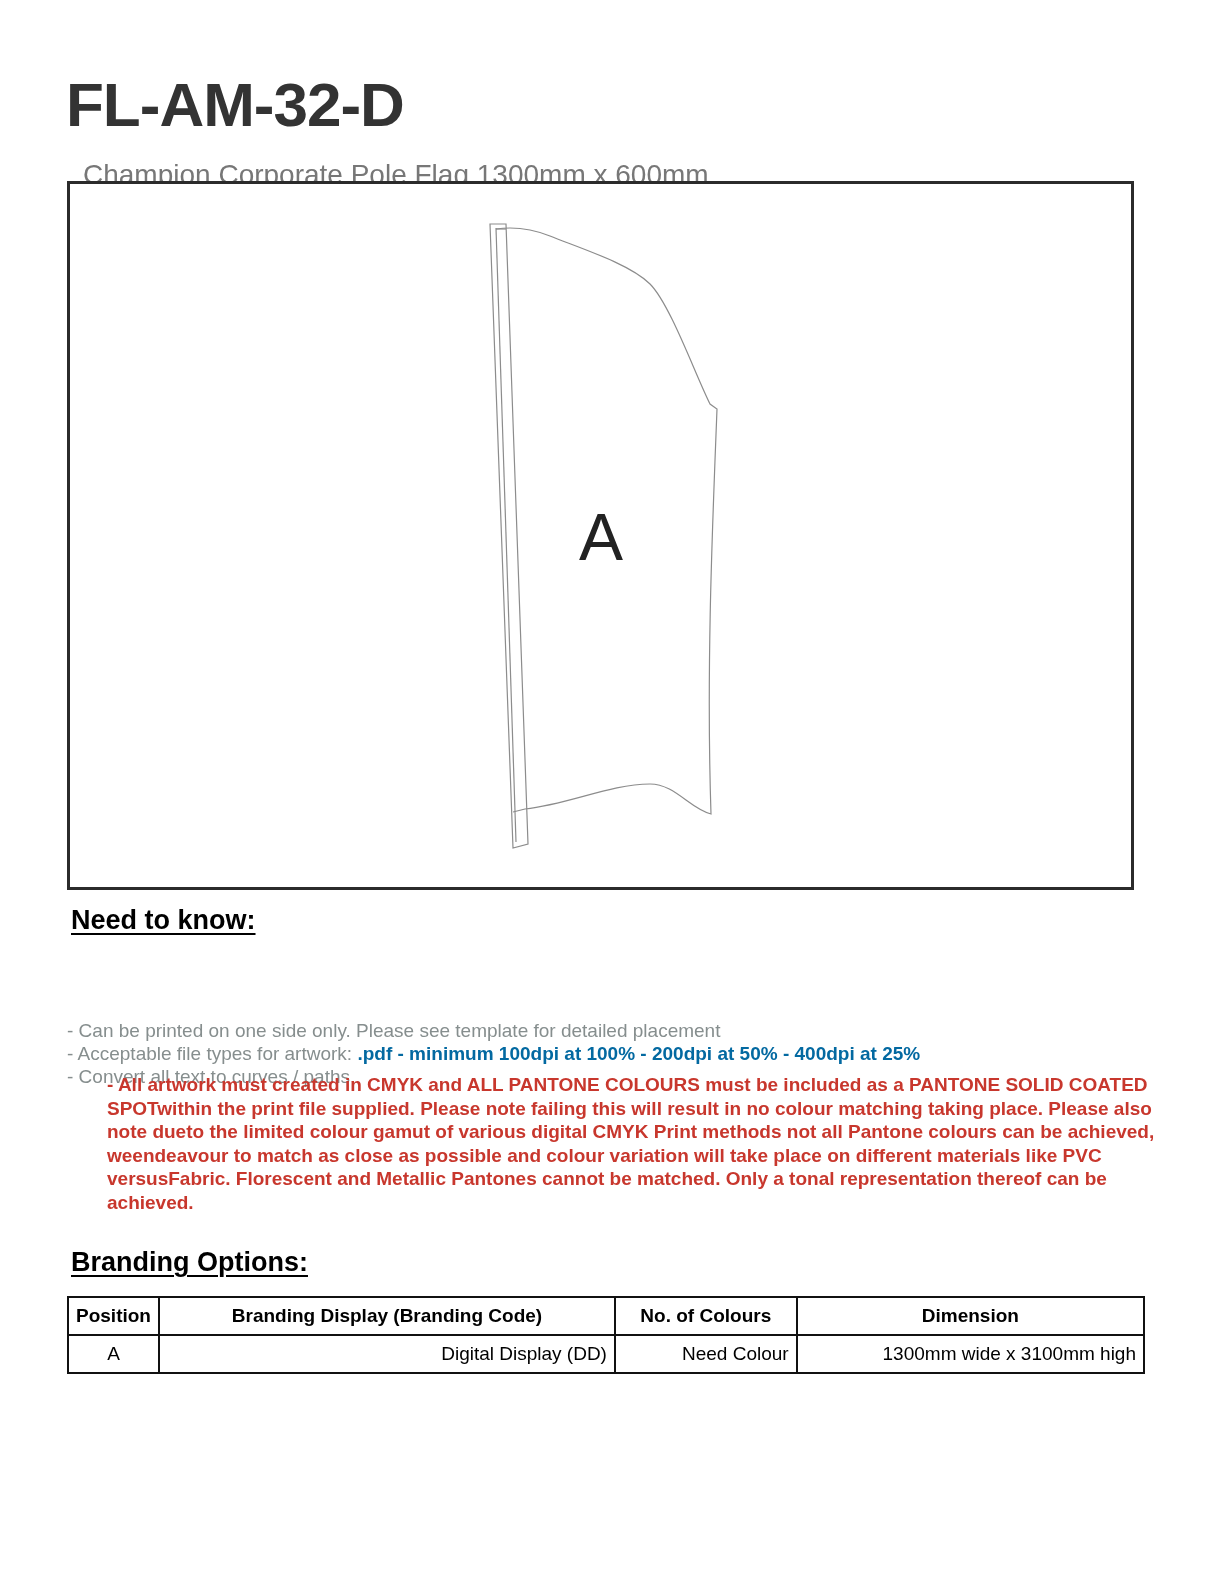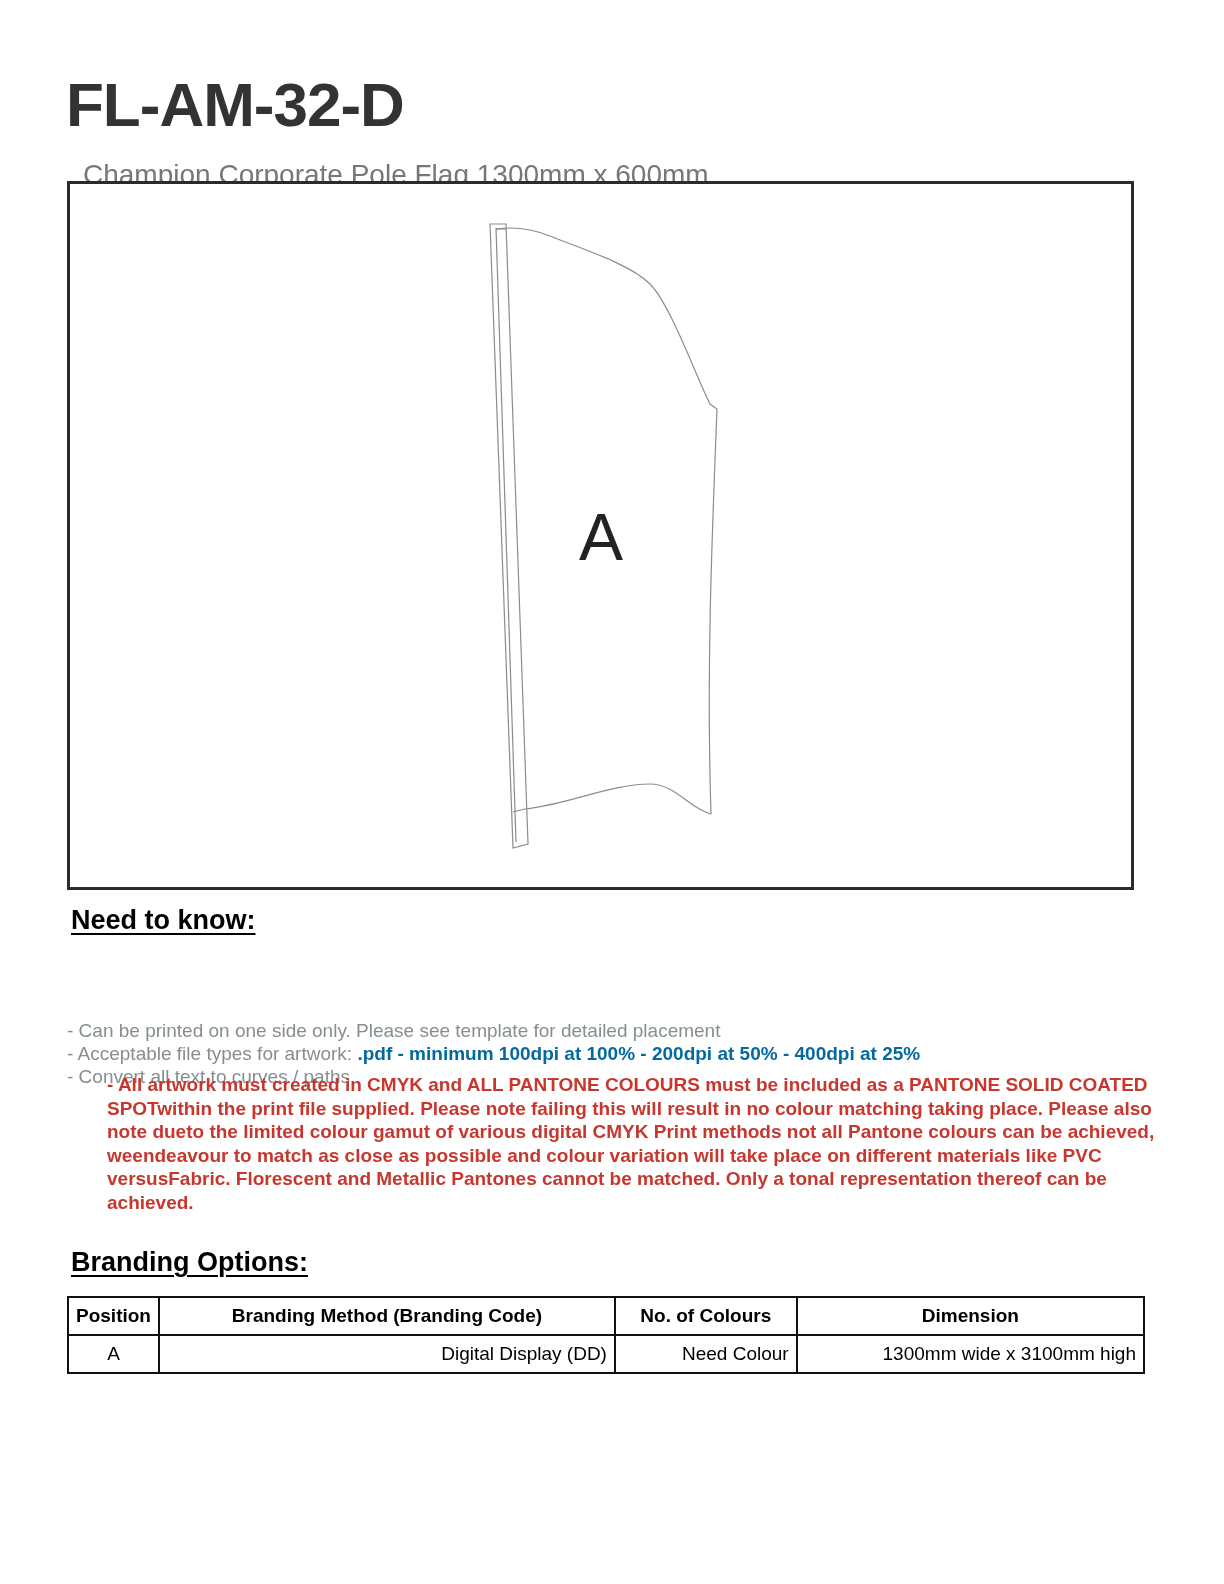--- a/index.html
+++ b/index.html
@@ -65,21 +65,21 @@
 <table class="brand">
   <colgroup>
     <col style="width:91px">
       <col style="width:457px">
       <col style="width:182px">
       <col style="width:348px">
   </colgroup>
   <thead>
     <tr>
       <th>Position</th>
-      <th>Branding Method (Branding Code)</th>
+      <th>Branding Display (Branding Code)</th>
       <th>No. of Colours</th>
       <th>Dimension</th>
     </tr>
   </thead>
   <tbody>
     <tr>
       <td class="c">A</td>
       <td>Digital Display (DD)</td>
       <td>Need Colour</td>
       <td>1300mm wide x 3100mm high</td>

